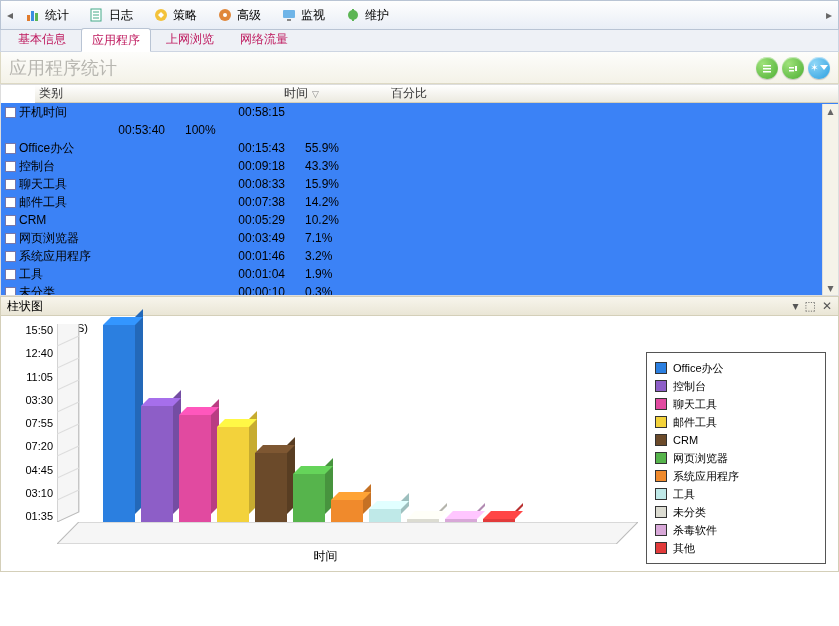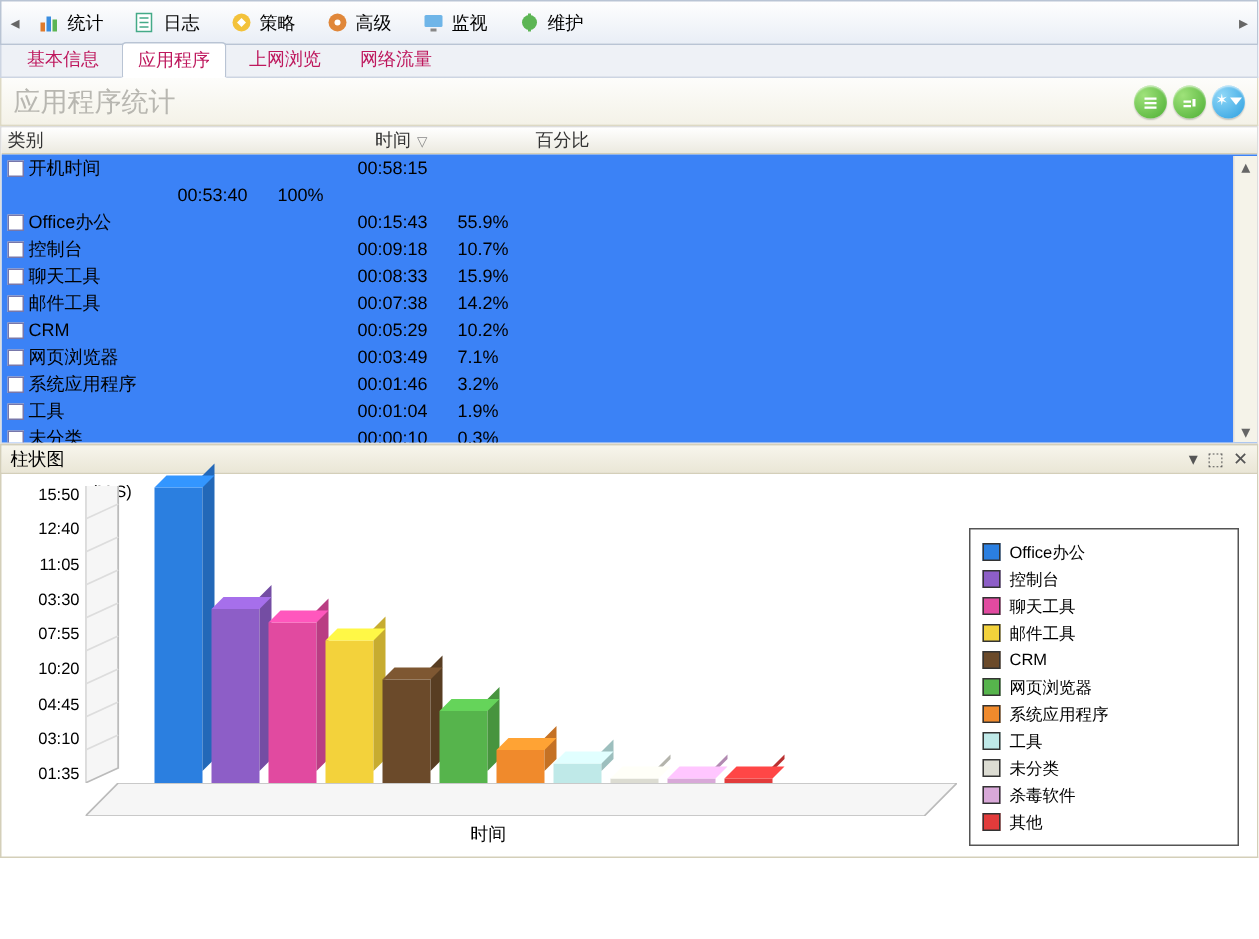--- a/index.html
+++ b/index.html
@@ -22,21 +22,21 @@
 .title-bar { display: flex; align-items: center; justify-content: space-between; height: 32px; background: linear-gradient(#fdfdfb,#f4f2e8); border: 1px solid #ddd9c4; border-top: none; padding: 0 8px; }
 .title-bar .title { color: #b8b7b1; font-size: 18px; font-weight: 500; }
 .title-actions { display: flex; gap: 4px; }
 .round-btn { width: 22px; height: 22px; border-radius: 50%; display: inline-flex; align-items: center; justify-content: center; background: radial-gradient(circle at 30% 30%, #9fe27a, #4cae33); color: #fff; font-size: 12px; cursor: pointer; box-shadow: inset 0 1px 1px rgba(255,255,255,.6), 0 1px 1px rgba(0,0,0,.2); }
 .round-btn.blue { background: radial-gradient(circle at 30% 30%, #8fd7f7, #2c9fe0); }
 .round-btn .tri { width:0; height:0; border-left:4px solid transparent; border-right:4px solid transparent; border-top:5px solid #fff; margin-left:1px; }
 
 
 .table-wrap { position: relative; border: 1px solid #ddd; max-height: 212px; overflow: hidden; }
 .tbl-header, .tbl-row { display: grid; grid-template-columns: 180px 120px 100px 1fr; align-items: center; height: 18px; padding: 0 4px; font-size: 12px; }
-.tbl-header { background: linear-gradient(#fff,#eceae0); border-bottom: 1px solid #d4cfb9; }
+.tbl-header { background: linear-gradient(#fff,#eceae0); border-bottom: 1px solid #d4cfb9; margin-left: 34px; }
 .tbl-header .hcell { display: flex; align-items: center; color: #333; }
 .hcell.time { justify-content: flex-end; padding-right: 20px; }
 .hcell.time .sort { margin-left: 4px; font-size: 9px; color: #888; }
 .hcell.pct { justify-content: flex-end; padding-right: 12px; }
 .tbl-body { background: #3b82f6; }
 .tbl-row .cell-time { text-align: right; padding-right: 20px; }
 .tbl-row .cell-pct { text-align: left; padding-right: 12px; }
 .cat { display: flex; align-items: center; gap: 3px; }
 .chk { width: 11px; height: 11px; border: 1px solid #77a; background: #fff; display: inline-block; cursor: pointer; }
 .scrollbar-v { position: absolute; right: 0; top: 19px; bottom: 0; width: 16px; background: #f5f3e9; border-left: 1px solid #ddd; display: flex; flex-direction: column; align-items: center; justify-content: space-between; }
@@ -201,21 +201,21 @@
           <div class="cell-time">00:15:43</div>
           <div class="cell-pct">55.9%</div>
           <div></div>
         </div>
         <div class="tbl-row">
           <div class="cat">
             <span class="chk"></span>
             <span>控制台</span>
           </div>
           <div class="cell-time">00:09:18</div>
-          <div class="cell-pct">10.7%</div>
+          <div class="cell-pct">43.3%</div>
           <div></div>
         </div>
         <div class="tbl-row">
           <div class="cat">
             <span class="chk"></span>
             <span>聊天工具</span>
           </div>
           <div class="cell-time">00:08:33</div>
           <div class="cell-pct">15.9%</div>
           <div></div>
@@ -291,21 +291,21 @@
   </div>
 
   <div class="chart-wrap">
     <div class="chart-area">
       <div class="yunit">(M:S)</div>
       <div class="plot">
         <div class="yticks" id="yticks-slot">
             <div>01:35</div>
             <div>03:10</div>
             <div>04:45</div>
-            <div>10:20</div>
+            <div>07:20</div>
             <div>07:55</div>
             <div>03:30</div>
             <div>11:05</div>
             <div>12:40</div>
             <div>15:50</div>
           </div>
         <div class="axis-back">
           <svg class="axis-svg" viewBox="0 0 480 198" preserveAspectRatio="none">
             <polyline points="0,0 0,198 18,188 18,0" fill="#f6f6f6" stroke="#bbb" stroke-width="1"></polyline>
             <line x1="0" y1="22" x2="18" y2="12" stroke="#ddd"></line>

